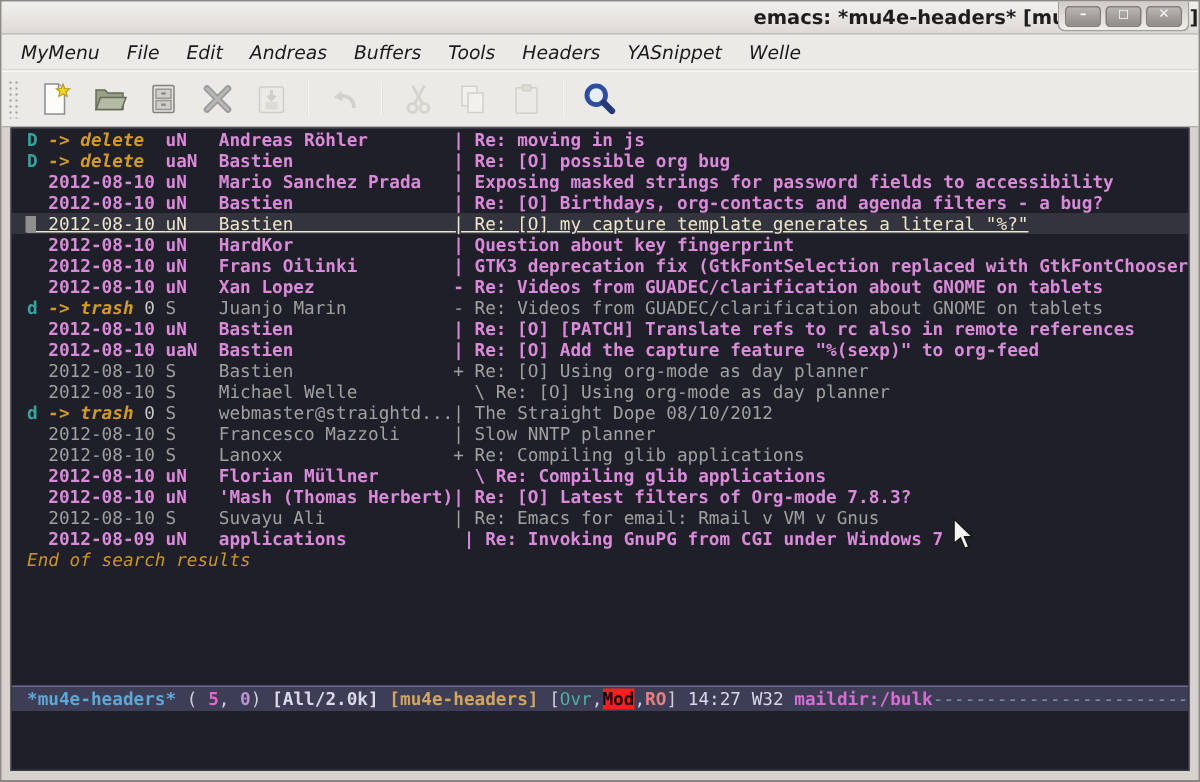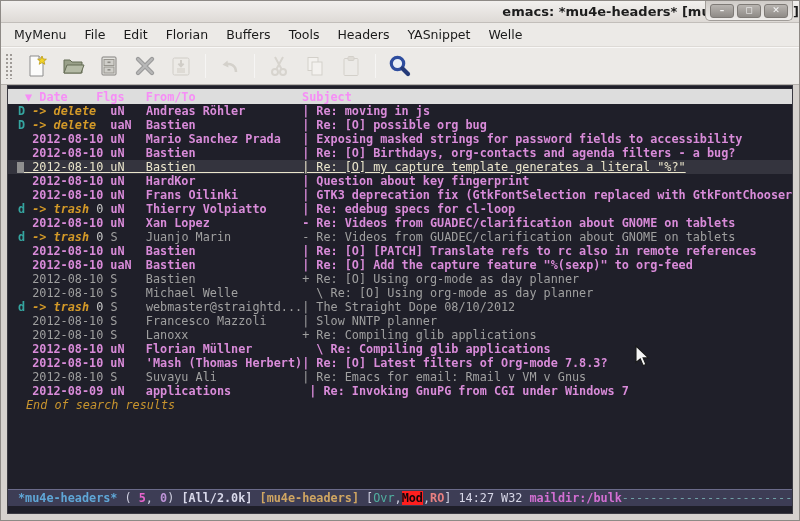--- a/index.html
+++ b/index.html
@@ -34,20 +34,21 @@
     border:1px solid #7e7a76;
     color:#f6f6f6; font-size:9px; font-weight:bold;
     display:flex; align-items:center; justify-content:center;
     line-height:1;
   }
   
   .menubar {
     height:24px; background:#eceae7;
     display:flex; align-items:center; padding-left:4px;
     border-bottom:1px solid #dddad6;
+    font-style:italic;
   }
   .menu-item { font-size:12.5px; color:#1a1a1a; padding:3px 9px; }
   
   .toolbar {
     height:38px; background:#eceae7;
     border-top:1px solid #f9f8f7; border-bottom:1px solid #b3afab;
     display:flex; align-items:center; padding-left:2px;
   }
   .grip {
     width:8px; height:26px; margin:0 6px 0 2px;
@@ -86,21 +87,21 @@
   .st-current { color:#ebe6cc; background:#34343e; }
   .st-current .txt { text-decoration:underline; }
   .seg-mark  { color:#35a5a0; font-weight:bold; }
   .seg-cmd   { color:#d49a28; font-weight:bold; font-style:italic; }
   .seg-count { color:#c8c8c8; font-weight:normal; }
   .cursor-block {
     position:absolute; left:9px; top:2px; width:7px; height:11px;
     background:#8f8f8f;
   }
   .end-line {
-    height:14px; line-height:14px; padding-left:18px; white-space:pre;
+    height:14px; line-height:14px; padding-left:10px; white-space:pre;
     color:#c9952e; font-style:italic;
   }
   .filler { height:77px; }
   
   .modeline {
     height:17px; line-height:16px;
     background:#3d3d55;
     border-top:1px solid #6a6a8a;
     white-space:pre; padding-left:10px;
     overflow:hidden;
@@ -130,21 +131,21 @@
       <div class="win-btn">–</div>
       <div class="win-btn">◻</div>
       <div class="win-btn">✕</div>
     </div>
 </div>
 
 <div class="menubar">
     <span class="menu-item">MyMenu</span>
     <span class="menu-item">File</span>
     <span class="menu-item">Edit</span>
-    <span class="menu-item">Florian</span>
+    <span class="menu-item">Andreas</span>
     <span class="menu-item">Buffers</span>
     <span class="menu-item">Tools</span>
     <span class="menu-item">Headers</span>
     <span class="menu-item">YASnippet</span>
     <span class="menu-item">Welle</span>
   </div>
 
 <div class="toolbar">
   <div class="grip"></div>
 <div class="tool">
@@ -212,30 +213,28 @@
     <div class="tsep"></div>
     <div class="tool">
       <svg width="24" height="24" viewBox="0 0 24 24">
         <circle cx="9.5" cy="9.5" r="6.2" fill="#e8eef6" stroke="#2e4d9e" stroke-width="3.2"></circle>
         <path d="M14.5 14.5 L20 20" stroke="#243a78" stroke-width="4.2" stroke-linecap="round"></path>
       </svg>
     </div>
   </div>
 
 <div class="frame">
-  <div class="header-line"> ▼ Date    Flgs   From/To               Subject</div>
   <div class="rows">
       <div class="mrow st-unread"><span class="seg-mark txt">D </span><span class="seg-cmd txt">-&gt; delete</span><span class="txt">  </span><span class="txt">uN   </span><span class="txt">Andreas Röhler        </span><span class="txt">| Re: moving in js</span></div>
       <div class="mrow st-unread"><span class="seg-mark txt">D </span><span class="seg-cmd txt">-&gt; delete</span><span class="txt">  </span><span class="txt">uaN  </span><span class="txt">Bastien               </span><span class="txt">| Re: [O] possible org bug</span></div>
       <div class="mrow st-unread"><span class="txt">  2012-08-10 </span><span class="txt">uN   </span><span class="txt">Mario Sanchez Prada   </span><span class="txt">| Exposing masked strings for password fields to accessibility</span></div>
       <div class="mrow st-unread"><span class="txt">  2012-08-10 </span><span class="txt">uN   </span><span class="txt">Bastien               </span><span class="txt">| Re: [O] Birthdays, org-contacts and agenda filters - a bug?</span></div>
       <div class="mrow st-current"><div class="cursor-block"></div><span class="txt">  2012-08-10 </span><span class="txt">uN   </span><span class="txt">Bastien               </span><span class="txt">| Re: [O] my capture template generates a literal "%?"</span></div>
       <div class="mrow st-unread"><span class="txt">  2012-08-10 </span><span class="txt">uN   </span><span class="txt">HardKor               </span><span class="txt">| Question about key fingerprint</span></div>
       <div class="mrow st-unread"><span class="txt">  2012-08-10 </span><span class="txt">uN   </span><span class="txt">Frans Oilinki         </span><span class="txt">| GTK3 deprecation fix (GtkFontSelection replaced with GtkFontChooser)</span></div>
-      <div class="mrow st-unread"><span class="seg-mark txt">d </span><span class="seg-cmd txt">-&gt; trash</span><span class="seg-count txt"> 0</span><span class="txt"> </span><span class="txt">uN   </span><span class="txt">Thierry Volpiatto     </span><span class="txt">| Re: edebug specs for cl-loop</span></div>
       <div class="mrow st-unread"><span class="txt">  2012-08-10 </span><span class="txt">uN   </span><span class="txt">Xan Lopez             </span><span class="txt">- Re: Videos from GUADEC/clarification about GNOME on tablets</span></div>
       <div class="mrow st-read"><span class="seg-mark txt">d </span><span class="seg-cmd txt">-&gt; trash</span><span class="seg-count txt"> 0</span><span class="txt"> </span><span class="txt">S    </span><span class="txt">Juanjo Marin          </span><span class="txt">- Re: Videos from GUADEC/clarification about GNOME on tablets</span></div>
       <div class="mrow st-unread"><span class="txt">  2012-08-10 </span><span class="txt">uN   </span><span class="txt">Bastien               </span><span class="txt">| Re: [O] [PATCH] Translate refs to rc also in remote references</span></div>
       <div class="mrow st-unread"><span class="txt">  2012-08-10 </span><span class="txt">uaN  </span><span class="txt">Bastien               </span><span class="txt">| Re: [O] Add the capture feature "%(sexp)" to org-feed</span></div>
       <div class="mrow st-read"><span class="txt">  2012-08-10 </span><span class="txt">S    </span><span class="txt">Bastien               </span><span class="txt">+ Re: [O] Using org-mode as day planner</span></div>
       <div class="mrow st-read"><span class="txt">  2012-08-10 </span><span class="txt">S    </span><span class="txt">Michael Welle         </span><span class="txt">  \ Re: [O] Using org-mode as day planner</span></div>
       <div class="mrow st-read"><span class="seg-mark txt">d </span><span class="seg-cmd txt">-&gt; trash</span><span class="seg-count txt"> 0</span><span class="txt"> </span><span class="txt">S    </span><span class="txt">webmaster@straightd...</span><span class="txt">| The Straight Dope 08/10/2012</span></div>
       <div class="mrow st-read"><span class="txt">  2012-08-10 </span><span class="txt">S    </span><span class="txt">Francesco Mazzoli     </span><span class="txt">| Slow NNTP planner</span></div>
       <div class="mrow st-read"><span class="txt">  2012-08-10 </span><span class="txt">S    </span><span class="txt">Lanoxx                </span><span class="txt">+ Re: Compiling glib applications</span></div>
       <div class="mrow st-unread"><span class="txt">  2012-08-10 </span><span class="txt">uN   </span><span class="txt">Florian Müllner       </span><span class="txt">  \ Re: Compiling glib applications</span></div>

